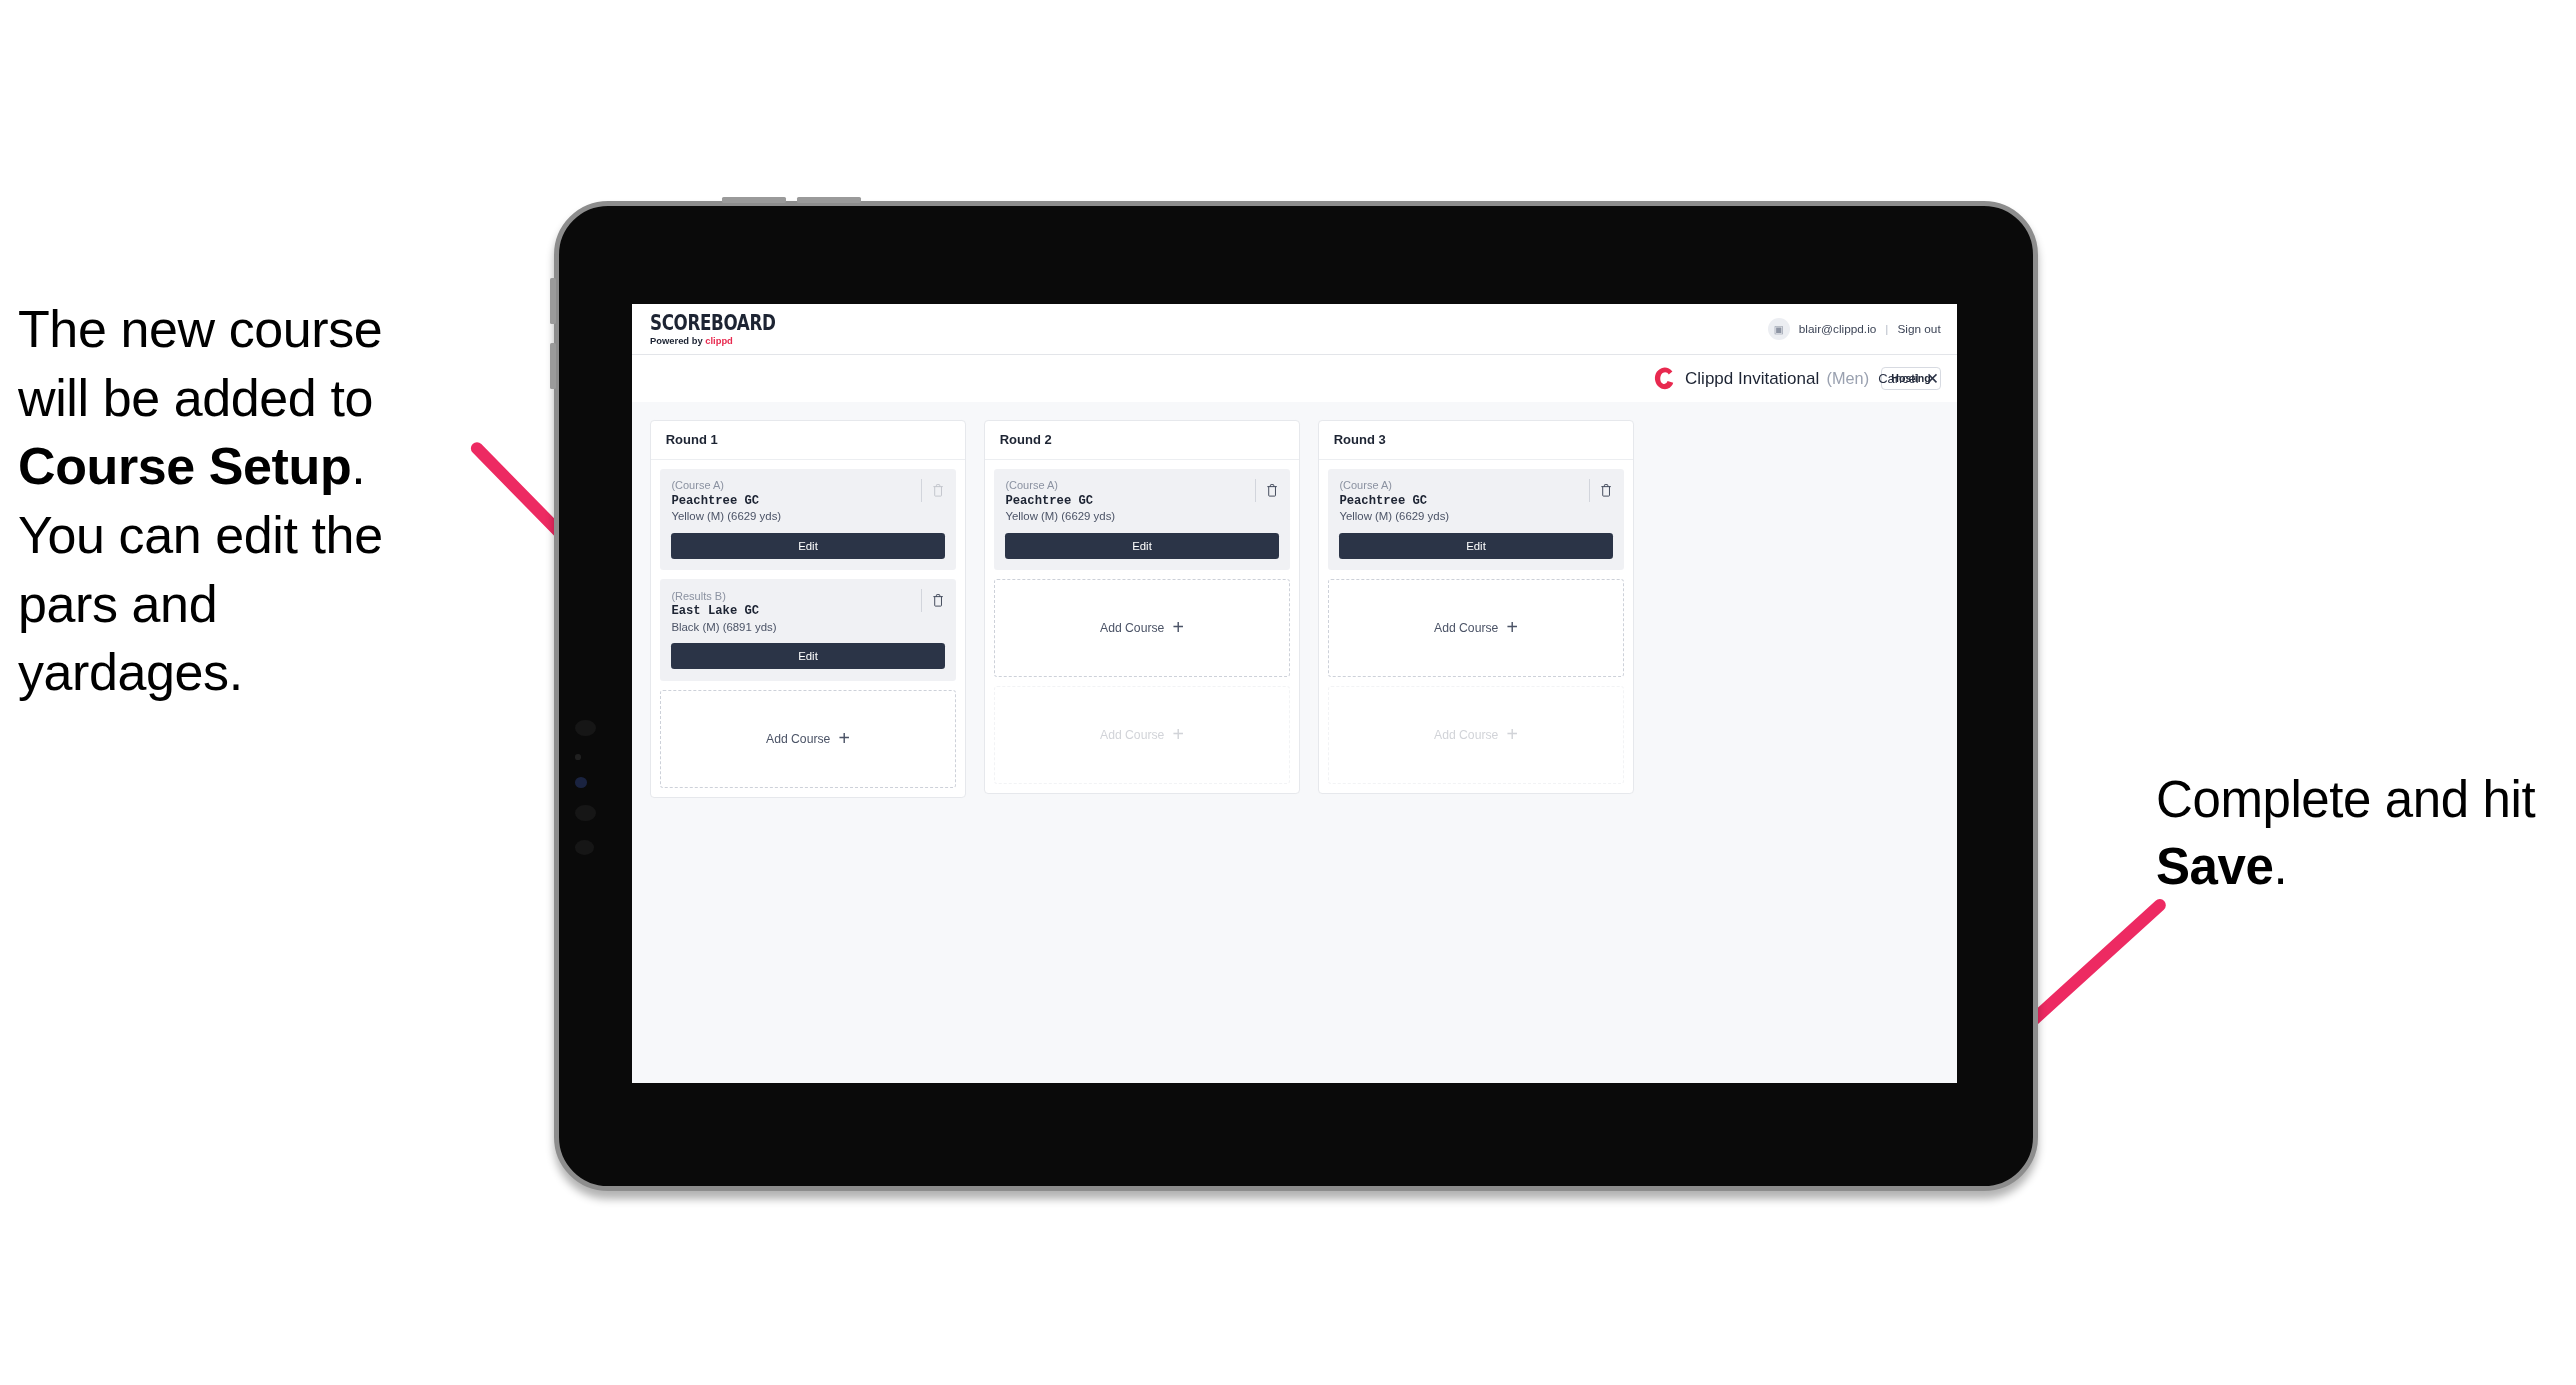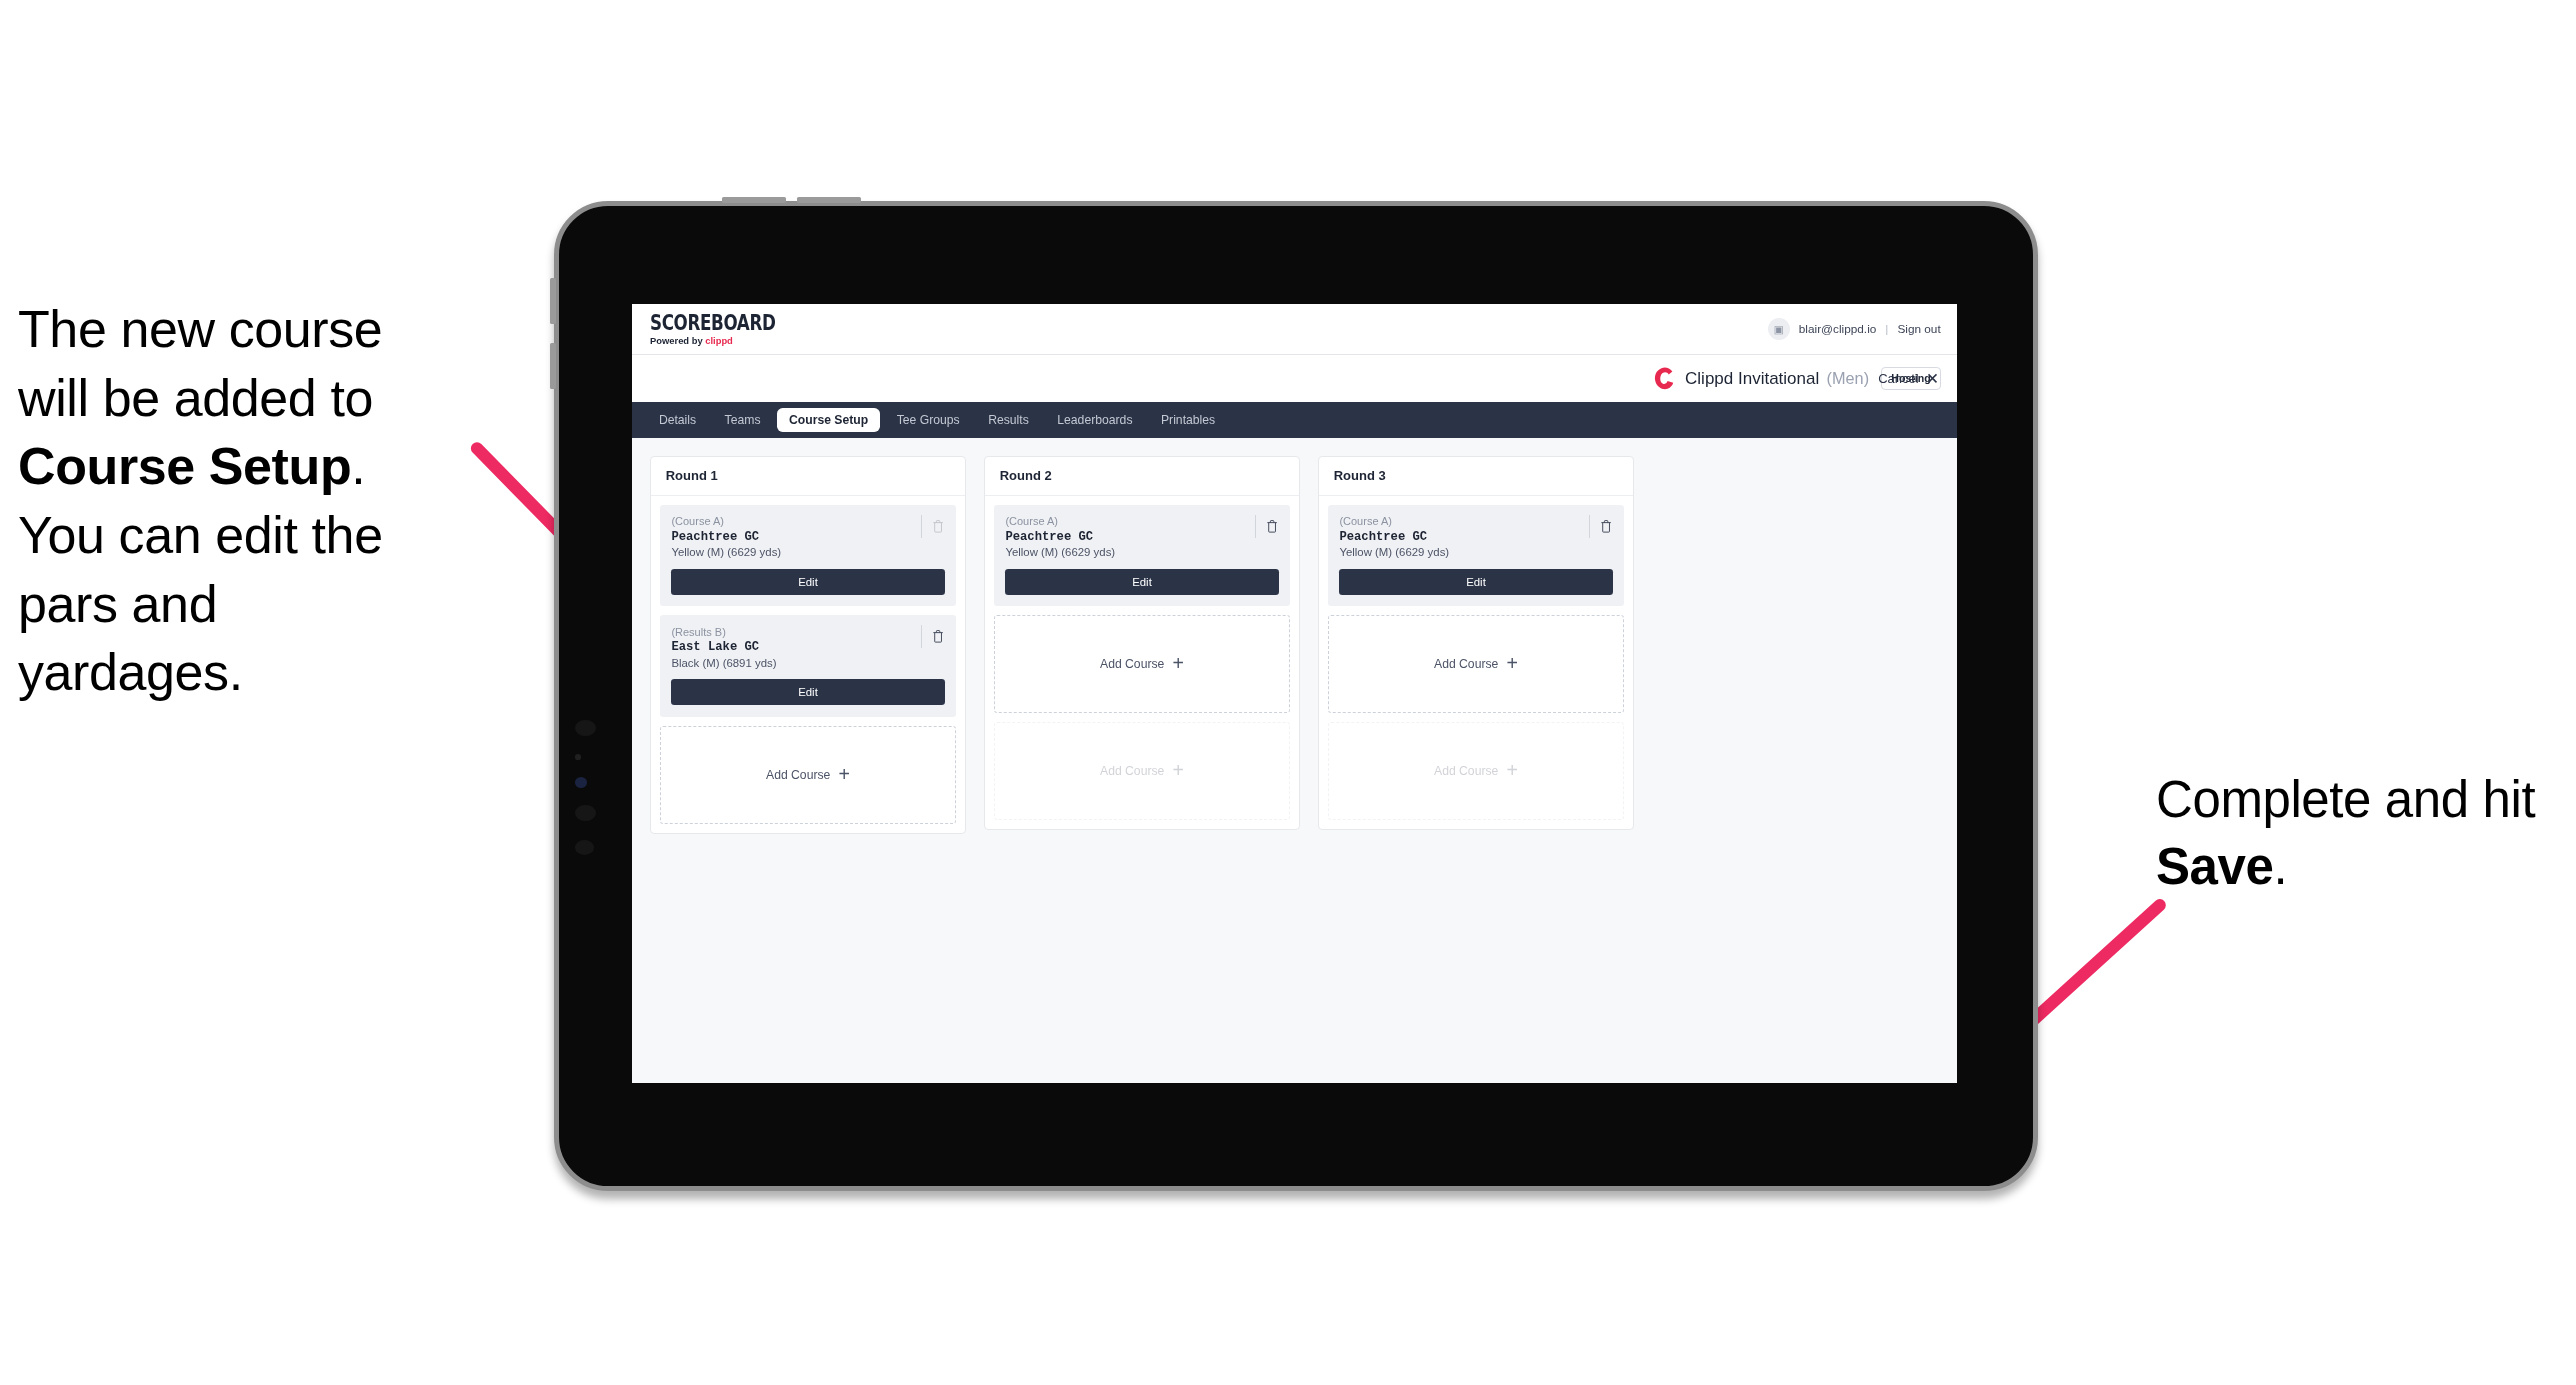--- a/index.html
+++ b/index.html
@@ -390,29 +390,20 @@
       </svg>
       <span class="tourn-name">Clippd Invitational</span>
       <span class="tourn-gender">(Men)</span>
       <span class="hosting-chip">Hosting</span>
       <div class="cancel-btn">
         <span>Cancel</span>
         <span class="cancel-x">✕</span>
       </div>
     </div>
 
-    <div class="tabstrip">
-      <div class="tab">Details</div>
-      <div class="tab">Teams</div>
-      <div class="tab active">Course Setup</div>
-      <div class="tab">Tee Groups</div>
-      <div class="tab">Results</div>
-      <div class="tab">Leaderboards</div>
-      <div class="tab">Printables</div>
-    </div>
 
     <div class="rounds">
 
       <div class="round-col">
         <div class="round-head">Round 1</div>
         <div class="round-body">
 
           <div class="course-card">
             <div class="course-label">(Course A)</div>
             <div class="course-name">Peachtree GC</div>

